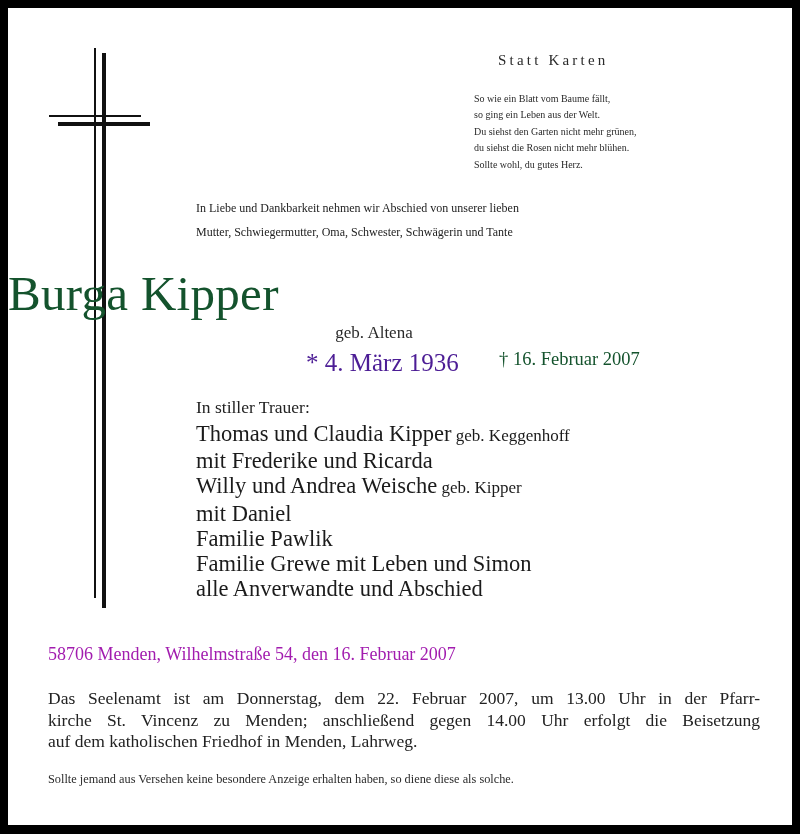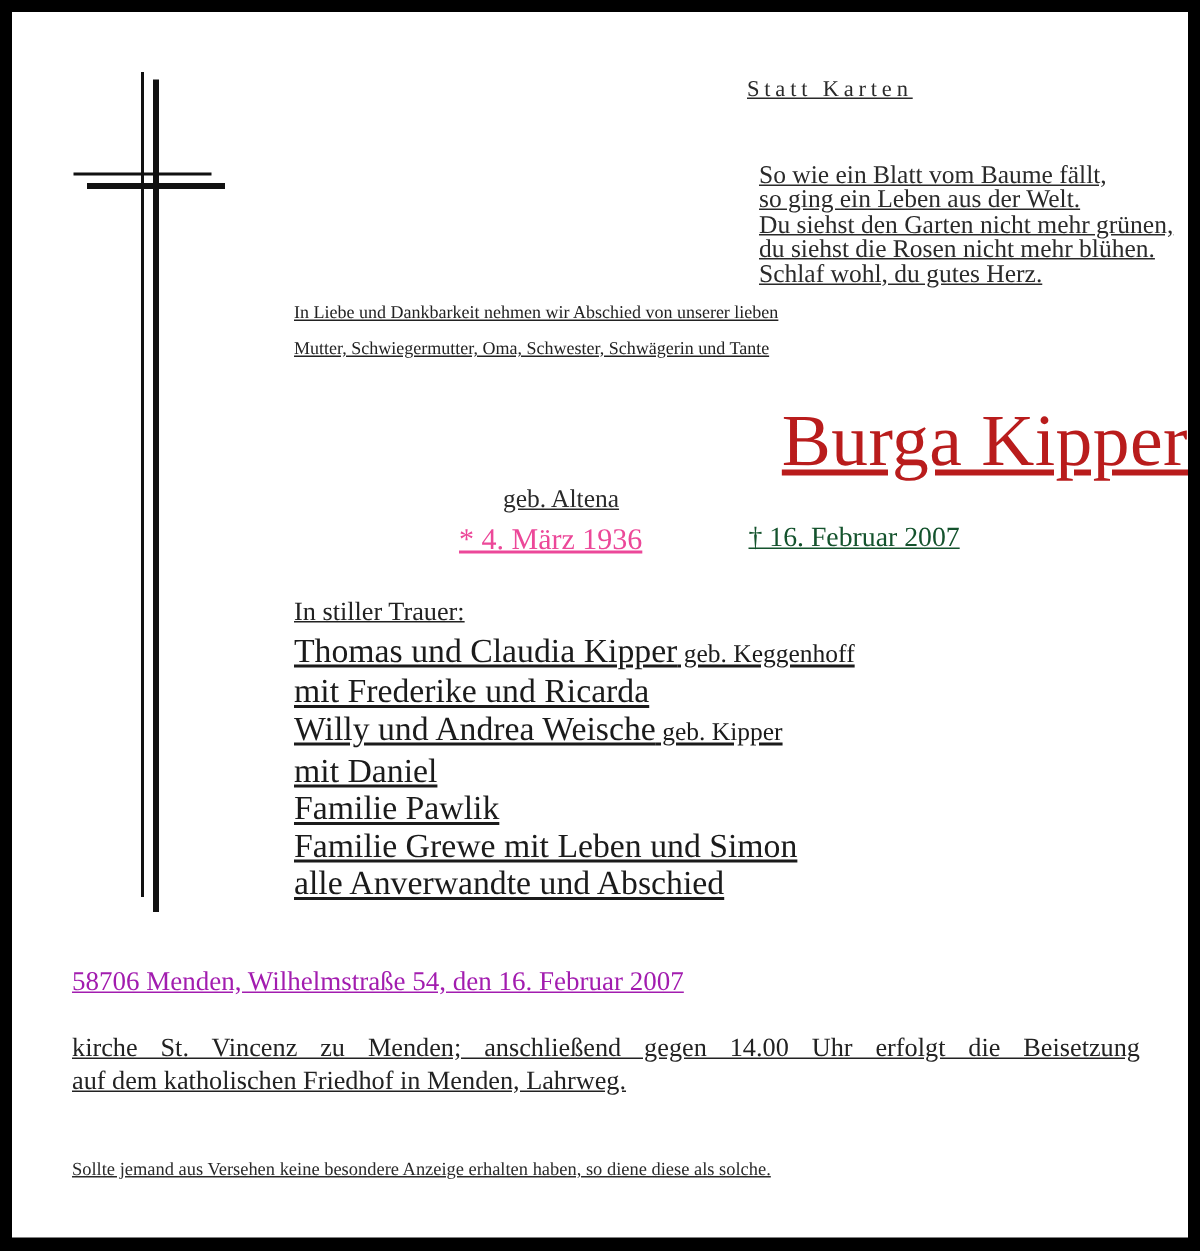--- a/index.html
+++ b/index.html
@@ -7,32 +7,32 @@
       width: 800px; height: 834px; background: #000;
       position: relative; overflow: hidden;
       font-family: "Liberation Serif", "DejaVu Serif", serif;
       color: #1a1a1a;
     }
     .card {
       position: absolute; left: 8px; top: 8px;
       width: 784px; height: 817px; background: #fff;
     }
     .line { position: absolute; background: #111; }
-    .abs { position: absolute; white-space: nowrap; text-decoration: underline; }
+    .abs { position: absolute; white-space: nowrap; }
 
     .statt { left: 490px; top: 44px; font-size: 15px; letter-spacing: 3.2px; color: #2a2a2a; }
-    .poem { left: 498px; top: 83px; font-size: 17px; line-height: 16.4px; color: #2a2a2a; margin-top: 18px; }
+    .poem { left: 466px; top: 83px; font-size: 10px; line-height: 16.4px; color: #2a2a2a; }
     .poem div { white-space: nowrap; }
 
     .intro { left: 188px; top: 188px; font-size: 12px; line-height: 24px; color: #222; }
     .intro div { white-space: nowrap; }
 
-    .name { left: 0; width: 784px; text-align: right; top: 257px; font-size: 49px; color: #b91c1c; letter-spacing: 0.3px; }
+    .name { left: 0; width: 784px; text-align: left; top: 257px; font-size: 49px; color: #14532d; letter-spacing: 0.3px; }
     .born-name { left: 0; width: 728px; text-align: center; top: 315px; font-size: 17px; color: #2a2a2a; padding-left: 4px; box-sizing: border-box; }
-    .birth { left: 298px; top: 341px; font-size: 20px; color: #ec4899; }
+    .birth { left: 298px; top: 341px; font-size: 25px; color: #4c1d95; }
     .death { left: 491px; top: 341px; font-size: 18.5px; color: #14532d; }
 
     .trauer-label { left: 188px; top: 389px; font-size: 17.5px; color: #222; }
     .mourners { left: 188px; top: 413px; font-size: 22.5px; line-height: 25.2px; color: #1b1b1b; }
     .mourners div { white-space: nowrap; }
     .mourners .small { font-size: 17px; }
 
     .address { left: 40px; top: 636px; font-size: 18px; color: #a21caf; }
     .service { left: 40px; top: 680px; width: 712px; font-size: 17.5px; line-height: 21.6px; color: #222; }
     .service div { white-space: nowrap; text-align: justify; text-align-last: justify; }
@@ -51,21 +51,21 @@
     <div class="line" style="left:50px; top:114px; width:92px; height:4px;"></div>
   </div>
 
   <div class="abs statt">Statt Karten</div>
 
   <div class="abs poem">
     <div>So wie ein Blatt vom Baume fällt,</div>
     <div>so ging ein Leben aus der Welt.</div>
     <div>Du siehst den Garten nicht mehr grünen,</div>
     <div>du siehst die Rosen nicht mehr blühen.</div>
-    <div>Schlaf wohl, du gutes Herz.</div>
+    <div>Sollte wohl, du gutes Herz.</div>
   </div>
 
   <div class="abs intro">
     <div>In Liebe und Dankbarkeit nehmen wir Abschied von unserer lieben</div>
     <div>Mutter, Schwiegermutter, Oma, Schwester, Schwägerin und Tante</div>
   </div>
 
   <div class="abs name">Burga Kipper</div>
   <div class="abs born-name">geb. Altena</div>
   <div class="abs birth">* 4. März 1936</div>
@@ -79,18 +79,19 @@
     <div><span>Willy und Andrea Weische</span><span class="small"> geb. Kipper</span></div>
     <div><span>mit Daniel</span></div>
     <div><span>Familie Pawlik</span></div>
     <div><span>Familie Grewe mit Leben und Simon</span></div>
     <div><span>alle Anverwandte und Abschied</span></div>
   </div>
 
   <div class="abs address">58706 Menden, Wilhelmstraße 54, den 16. Februar 2007</div>
 
   <div class="abs service">
+    <div>Das Seelenamt ist am Donnerstag, dem 22. Februar 2007, um 13.00 Uhr in der Pfarr-</div>
     <div>kirche St. Vincenz zu Menden; anschließend gegen 14.00 Uhr erfolgt die Beisetzung</div>
     <div class="last">auf dem katholischen Friedhof in Menden, Lahrweg.</div>
   </div>
 
   <div class="abs notice">Sollte jemand aus Versehen keine besondere Anzeige erhalten haben, so diene diese als solche.</div>
 </div>
 
 </body></html>

